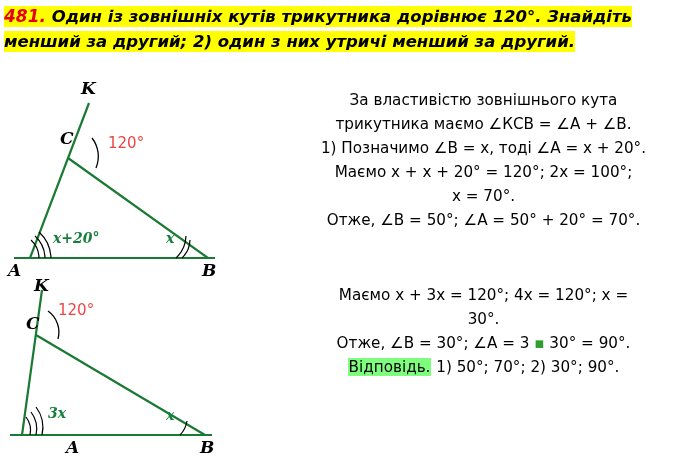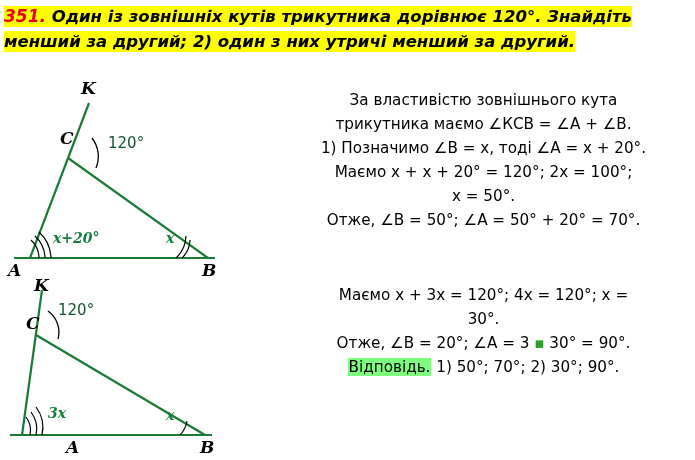--- a/index.html
+++ b/index.html
@@ -90,38 +90,38 @@
     font-family: "DejaVu Serif", serif;
     font-weight: bold;
     font-style: italic;
     font-size: 17px;
     color: #000000;
   }
   .fig-angle {
     position: absolute;
     font-family: "DejaVu Sans", sans-serif;
     font-size: 15px;
-    color: #14532d;
+    color: #ef4444;
   }
   .fig-expr {
     position: absolute;
     font-family: "DejaVu Serif", serif;
     font-weight: bold;
     font-style: italic;
     font-size: 14px;
     color: #15803d;
   }
 </style>
 </head>
 <body>
 
 <div class="page">
 
   <div class="statement">
-    <span class="statement-line"><span class="hl"><span class="prob-num">351.</span> <span>Один із зовнішніх кутів трикутника дорівнює 120°. Знайдіть</span></span></span>
+    <span class="statement-line"><span class="hl"><span class="prob-num">481.</span> <span>Один із зовнішніх кутів трикутника дорівнює 120°. Знайдіть</span></span></span>
     <span class="statement-line"><span class="hl">менший за другий; 2) один з них утричі менший за другий.</span></span>
   </div>
 
   <div class="figure" id="figure-1">
     <svg width="270" height="200" viewBox="0 0 270 200">
 
       <line x1="89" y1="21" x2="30" y2="176" stroke="#1a7a33" stroke-width="2.2"></line>
 
       <line x1="68" y1="76" x2="208" y2="176" stroke="#1a7a33" stroke-width="2.2"></line>
 
@@ -169,24 +169,24 @@
     <span class="fig-angle" style="left:58px; top:18px;">120°</span>
     <span class="fig-expr" style="left:48px; top:122px;">3x</span>
     <span class="fig-expr" style="left:166px; top:124px;">x</span>
   </div>
 
   <div class="solution">
     <div class="sol-line">За властивістю зовнішнього кута</div>
     <div class="sol-line">трикутника маємо ∠КСВ = ∠А + ∠В.</div>
     <div class="sol-line">1) Позначимо ∠В = х, тоді ∠А = х + 20°.</div>
     <div class="sol-line">Маємо х + х + 20° = 120°; 2х = 100°;</div>
-    <div class="sol-line">х = 50°.</div>
+    <div class="sol-line">х = 70°.</div>
     <div class="sol-line">Отже, ∠В = 50°; ∠А = 50° + 20° = 70°.</div>
   </div>
 
   <div class="solution2">
     <div class="sol-line">Маємо х + 3х = 120°; 4х = 120°; х =</div>
     <div class="sol-line">30°.</div>
-    <div class="sol-line"><span>Отже, ∠В = 20°; ∠А = 3 </span><span class="dotmul">▪</span><span> 30° = 90°.</span></div>
+    <div class="sol-line"><span>Отже, ∠В = 30°; ∠А = 3 </span><span class="dotmul">▪</span><span> 30° = 90°.</span></div>
     <div class="sol-line"><span class="answer-hl">Відповідь.</span><span> 1) 50°; 70°; 2) 30°; 90°.</span></div>
   </div>
 
 </div>
 
 </body></html>

